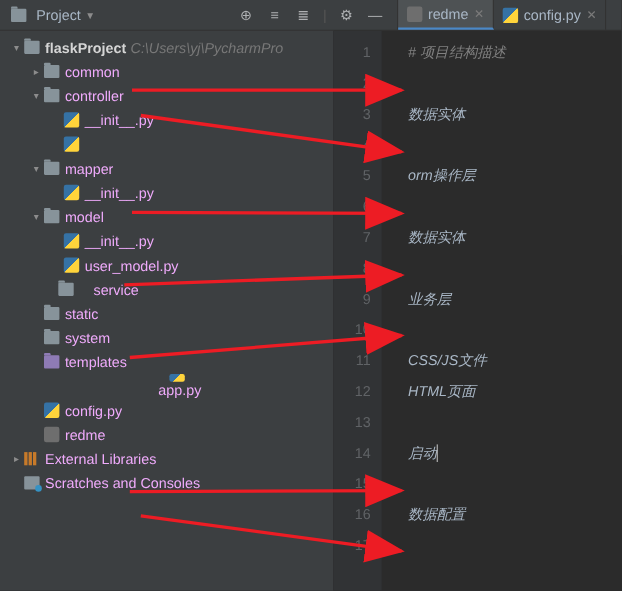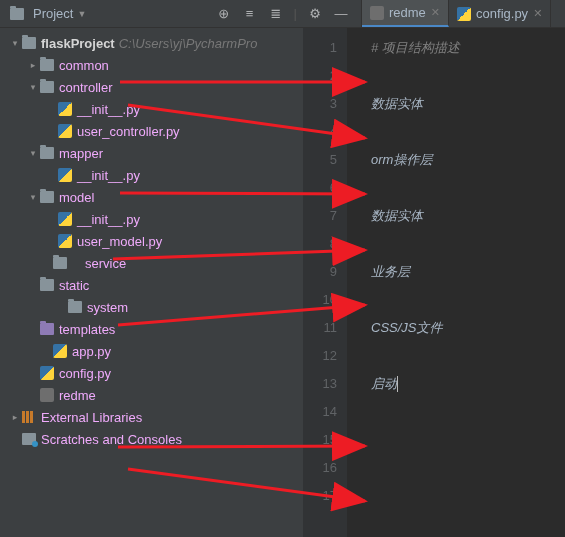--- a/index.html
+++ b/index.html
@@ -91,21 +91,20 @@
         <span class="label">controller</span>
       </div>
       <div class="tree-row" style="padding-left: 44px;">
         <span class="arrow"></span>
         <span class="file-icon py-icon" style="margin-right: 5px;"></span>
         <span class="label">__init__.py</span>
       </div>
       <div class="tree-row" style="padding-left: 44px;">
         <span class="arrow"></span>
         <span class="file-icon py-icon" style="margin-right: 5px;"></span>
-        <span class="label">user_controller.py</span>
       </div>
       <div class="tree-row" style="padding-left: 26px;">
         <span class="arrow">▾</span>
         <span class="folder-icon"></span>
         <span class="label">mapper</span>
       </div>
       <div class="tree-row" style="padding-left: 44px;">
         <span class="arrow"></span>
         <span class="file-icon py-icon" style="margin-right: 5px;"></span>
         <span class="label">__init__.py</span>
@@ -128,31 +127,31 @@
       <div class="tree-row" style="padding-left: 26px; gap: 13px;">
         <span class="arrow"></span>
         <span class="folder-icon"></span>
         <span class="label">service</span>
       </div>
       <div class="tree-row" style="padding-left: 26px;">
         <span class="arrow"></span>
         <span class="folder-icon"></span>
         <span class="label">static</span>
       </div>
-      <div class="tree-row" style="padding-left: 26px; margin-left: 28px;">
+      <div class="tree-row" style="padding-left: 26px;">
         <span class="arrow"></span>
         <span class="folder-icon"></span>
         <span class="label">system</span>
       </div>
       <div class="tree-row" style="padding-left: 26px;">
         <span class="arrow"></span>
         <span class="folder-icon folder-purple"></span>
         <span class="label">templates</span>
       </div>
-      <div class="tree-row" style="padding-left: 39px;">
+      <div class="tree-row" style="padding-left: 24px; flex-direction: column;">
         <span class="arrow"></span>
         <span class="file-icon py-icon" style="margin-right: 5px;"></span>
         <span class="label">app.py</span>
       </div>
       <div class="tree-row" style="padding-left: 26px;">
         <span class="arrow"></span>
         <span class="file-icon py-icon" style="margin-right: 5px;"></span>
         <span class="label">config.py</span>
       </div>
       <div class="tree-row" style="padding-left: 26px;">
@@ -223,28 +222,34 @@
         <div class="code-line">
           <span>业务层</span>
         </div>
         <div class="code-line">
           <span></span>
         </div>
         <div class="code-line">
           <span>CSS/JS文件</span>
         </div>
         <div class="code-line">
+          <span>HTML页面</span>
+        </div>
+        <div class="code-line">
           <span></span>
         </div>
         <div class="code-line">
           <span>启动</span>
           <span class="cursor"></span>
         </div>
         <div class="code-line">
           <span></span>
+        </div>
+        <div class="code-line">
+          <span>数据配置</span>
         </div>
       </div>
   </div>
 </div>
 
 <svg class="arrows" id="arrows">
   <defs>
     <marker id="ah" markerWidth="12" markerHeight="10" refX="11" refY="5" orient="auto">
       <polygon points="0 0, 12 5, 0 10" fill="#ed1c24"></polygon>
     </marker>

